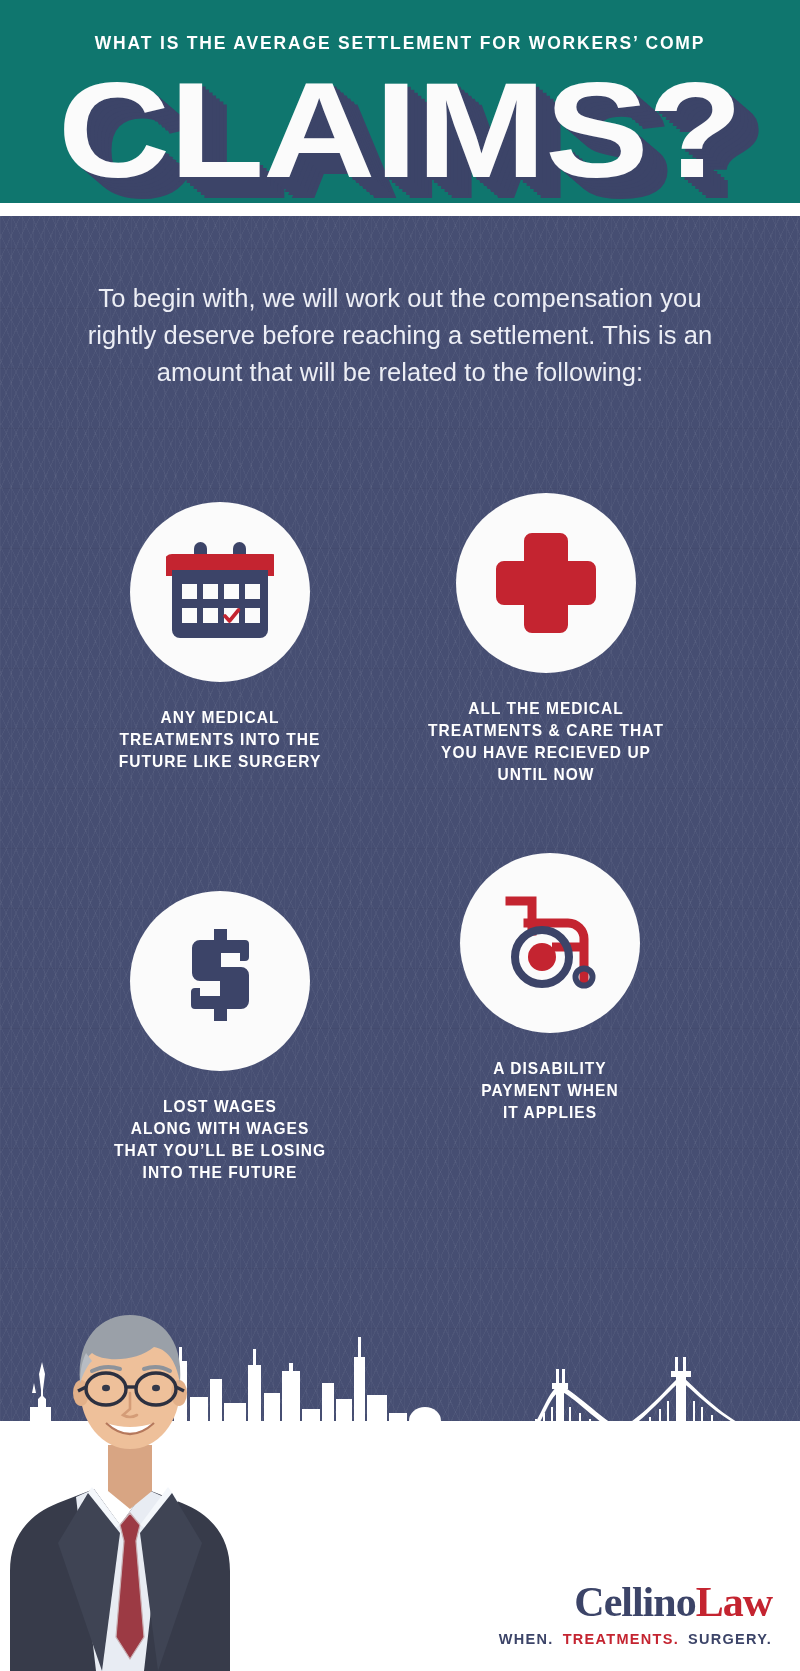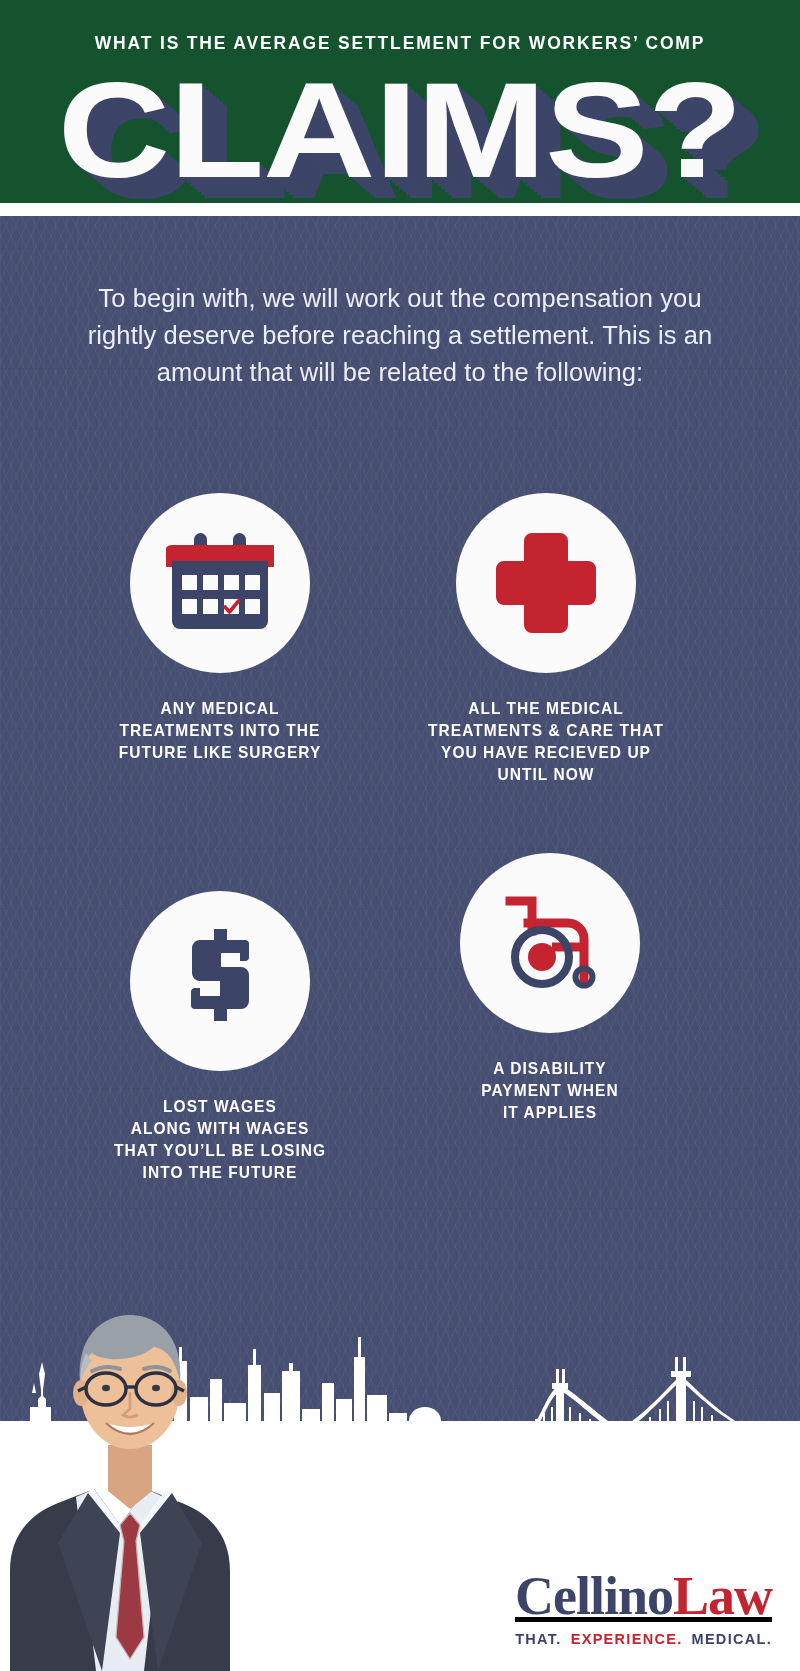--- a/index.html
+++ b/index.html
@@ -5,21 +5,21 @@
   * { margin:0; padding:0; box-sizing:border-box; }
   html,body { background:#ffffff; }
   body {
     width:800px; height:1671px; position:relative; overflow:hidden;
     font-family:"Liberation Sans", sans-serif;
   }
 
   
   #header {
     position:absolute; left:0; top:0; width:800px; height:230px;
-    background:#14532d; overflow:hidden;
+    background:#0f766e; overflow:hidden;
   }
   #header-eyebrow {
     position:absolute; left:0; top:32px; width:800px; text-align:center;
     color:#ffffff;
     font-family:"Liberation Sans Narrow","Liberation Sans",sans-serif;
     font-weight:700; font-size:19px; letter-spacing:2.0px;
     transform:scaleX(0.92); transform-origin:center;
     white-space:nowrap;
   }
   #header-title-wrap {
@@ -63,21 +63,21 @@
   #intro {
     position:absolute; left:66px; top:64px; width:668px;
     text-align:center; color:#eceef5;
     font-family:"Liberation Sans", sans-serif;
     font-weight:400; font-size:25.5px; line-height:37px;
     letter-spacing:0.1px;
   }
 
   
   .grid-cell { position:absolute; width:360px; }
-  #cell-0 { left:40px;  top:277px; }
+  #cell-0 { left:40px;  top:286px; }
   #cell-1 { left:366px; top:277px; }
   #cell-2 { left:40px;  top:675px; }
   #cell-3 { left:370px; top:637px; }
 
   .circle {
     width:180px; height:180px; border-radius:50%;
     background:#fbfbfb; margin:0 auto;
     display:flex; align-items:center; justify-content:center;
     position:relative;
   }
@@ -100,21 +100,21 @@
   }
   #lawyer {
     position:absolute; left:0; bottom:0; width:270px; height:430px; z-index:6;
   }
   
   #logo {
     position:absolute; right:28px; bottom:24px; z-index:7; text-align:right;
   }
   #logo-wordmark {
     font-family:"Liberation Serif", serif;
-    font-size:54px; line-height:1; white-space:nowrap;text-decoration:underline;
+    font-size:42px; line-height:1; white-space:nowrap;
   }
   #logo-cellino { color:#3c4468; font-weight:700; letter-spacing:-1px; }
   #logo-law { color:#c42430; font-weight:700; letter-spacing:-1px; }
   #logo-tagline {
     margin-top:8px; font-family:"Liberation Sans", sans-serif;
     font-weight:700; font-size:14.5px; letter-spacing:1.3px; white-space:nowrap;
   }
   .tag-navy { color:#3c4468; }
   .tag-red  { color:#c42430; }
   .tag-sep  { display:inline-block; width:9px; }
@@ -296,15 +296,15 @@
 
   <path d="M106 182 q24 20 48 0 q-24 8 -48 0z" fill="#ffffff"></path>
   <path d="M106 182 q24 22 48 0" stroke="#b5785c" stroke-width="2.2" fill="none"></path>
 </svg>
 
 <div id="logo">
   <div id="logo-wordmark">
     <span id="logo-cellino">Cellino</span><span id="logo-law">Law</span>
   </div>
   <div id="logo-tagline">
-    <span class="tag-navy">THAT.</span><span class="tag-sep"></span><span class="tag-red">EXPERIENCE.</span><span class="tag-sep"></span><span class="tag-navy">MEDICAL.</span>
+    <span class="tag-navy">WHEN.</span><span class="tag-sep"></span><span class="tag-red">TREATMENTS.</span><span class="tag-sep"></span><span class="tag-navy">SURGERY.</span>
   </div>
 </div>
 
 </body></html>

